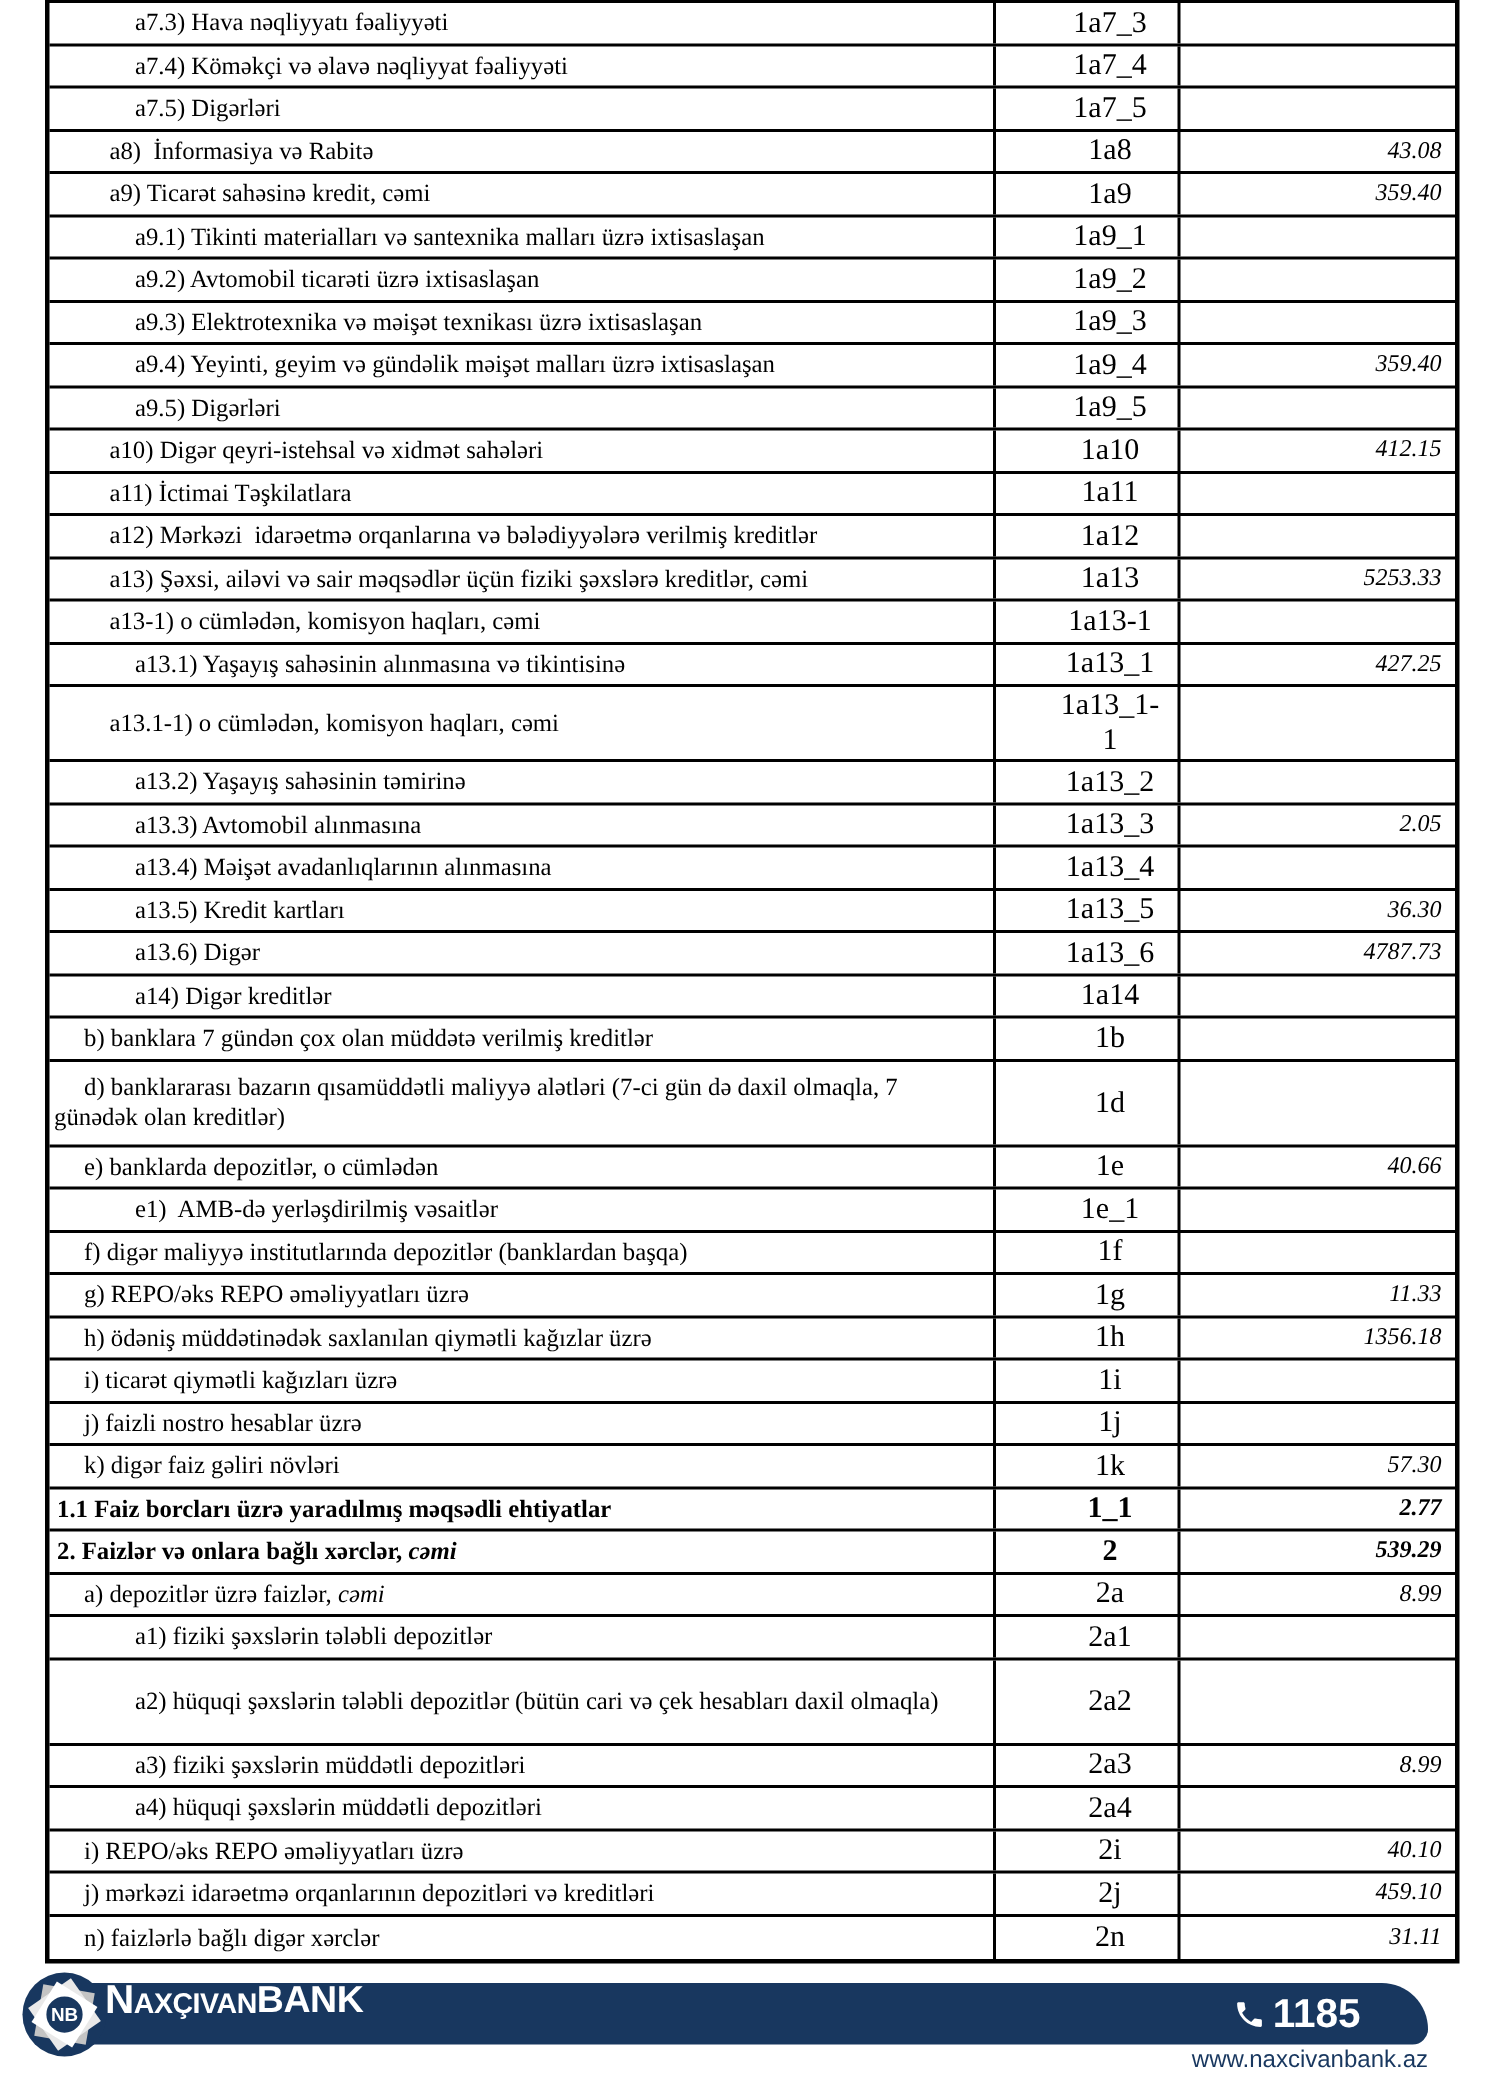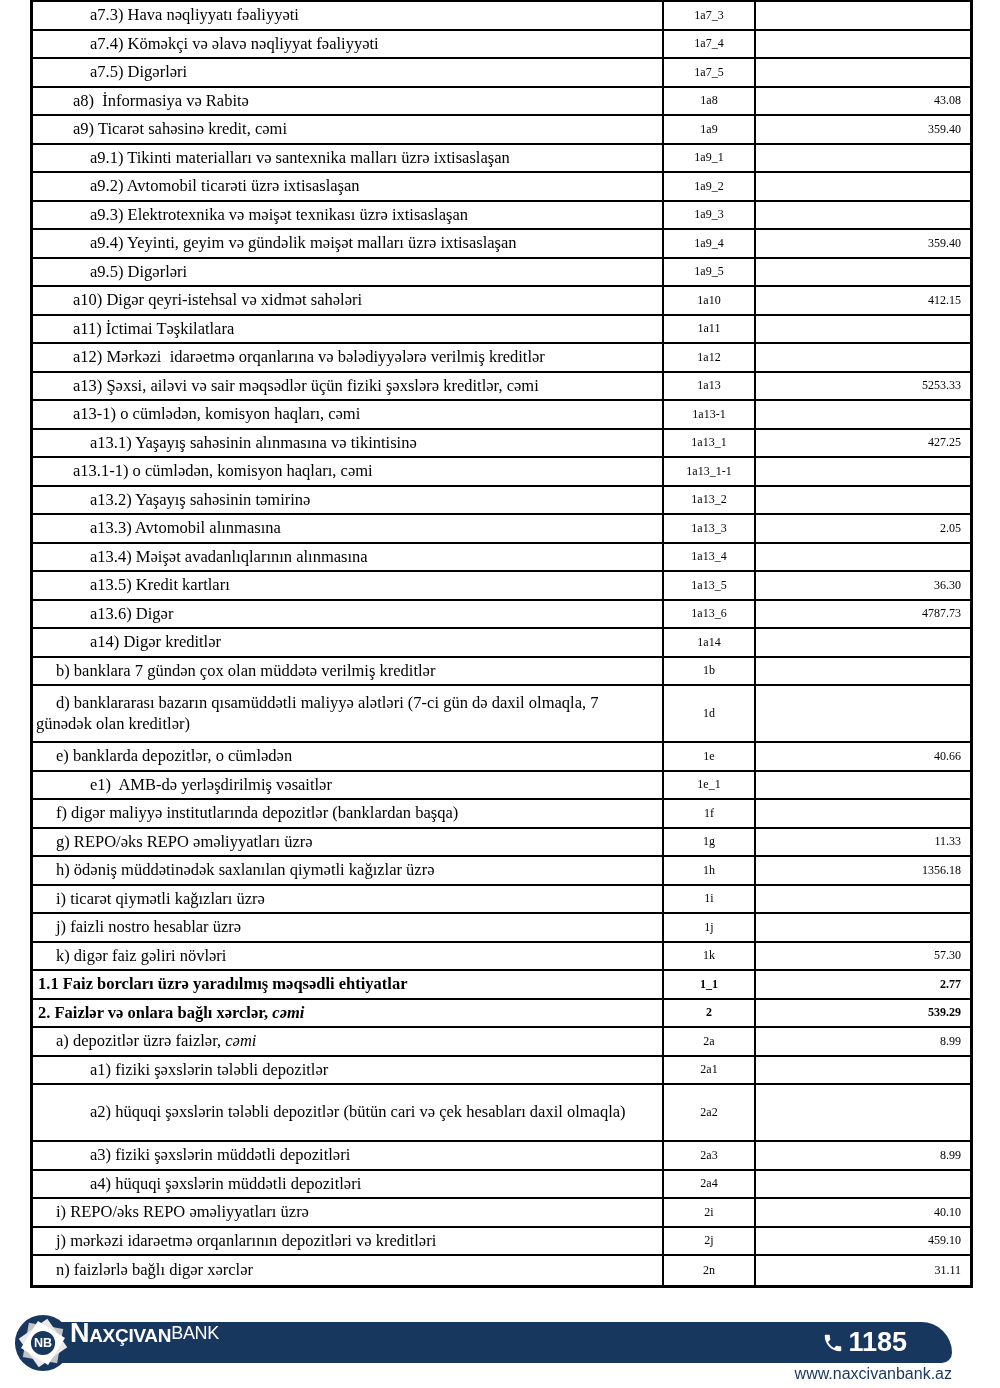--- a/index.html
+++ b/index.html
@@ -7,47 +7,47 @@
     width:1000px;height:1388px;position:relative;background:#ffffff;
     font-family:"Liberation Serif",serif;color:#000;overflow:hidden;
   }
   .report-table{
     position:absolute;left:30px;top:0;width:943px;
     box-sizing:border-box;
     border-left:3px solid #000;border-right:3px solid #000;
     border-bottom:3px solid #000;border-top:2px solid #000;
     background:#fff;
   }
-  .row{display:flex;box-sizing:border-box;min-height:28.5px;border-bottom:2px solid #000;}
+  .row{display:flex;box-sizing:border-box;min-height:28.5px;border-bottom:2px solid #000;gap:31px;}
   .row:last-child{border-bottom:none;}
   .row.tall{min-height:57px;}
   .row.bold{font-weight:bold;}
   .cell{box-sizing:border-box;display:flex;align-items:center;}
   .c-label{width:631px;border-right:2px solid #000;}
   .lbl{width:100%;padding:2px 8px 2px 3px;font-size:16.5px;line-height:1.22;}
   .lbl.ind0{text-indent:2px;}
   .lbl.ind1{text-indent:20px;}
   .lbl.ind2{text-indent:37px;}
   .lbl.ind3{text-indent:54px;}
-  .c-code{width:92px;border-right:2px solid #000;justify-content:center;font-size:12px;padding:1px 12px;text-align:center;}
-  .c-value{flex:1;justify-content:flex-end;padding-right:9px;font-size:12px;}
+  .c-code{width:92px;border-right:2px solid #000;justify-content:center;font-size:20px;padding:1px 12px;text-align:center;}
+  .c-value{flex:1;justify-content:flex-end;padding-right:9px;font-size:16px;font-style:italic;}
 
   
   .footer-bar{
     position:absolute;left:40px;top:1322px;width:912px;height:41px;
     background:var(--navy,#18375f);
     border-radius:0 36px 12px 0;
     display:flex;align-items:center;
   }
   .brand{
     position:absolute;left:30px;top:0;height:23px;display:flex;align-items:center;
     color:#fff;font-family:"Liberation Sans",sans-serif;letter-spacing:-0.3px;white-space:nowrap;
   }
   .brand-a{font-variant:small-caps;font-weight:700;font-size:27px;}
-  .brand-b{font-weight:400;font-size:18px;}
+  .brand-b{font-weight:700;font-size:25px;}
   .phone{
     position:absolute;right:45px;top:0;height:41px;display:flex;align-items:center;gap:4px;
     color:#fff;font-family:"Liberation Sans",sans-serif;font-weight:700;font-size:27px;
   }
   .emblem{
     position:absolute;left:14px;top:1314px;width:58px;height:58px;z-index:2;
   }
   .website{
     position:absolute;top:1365px;right:48px;
     font-family:"Liberation Sans",sans-serif;font-size:16px;

